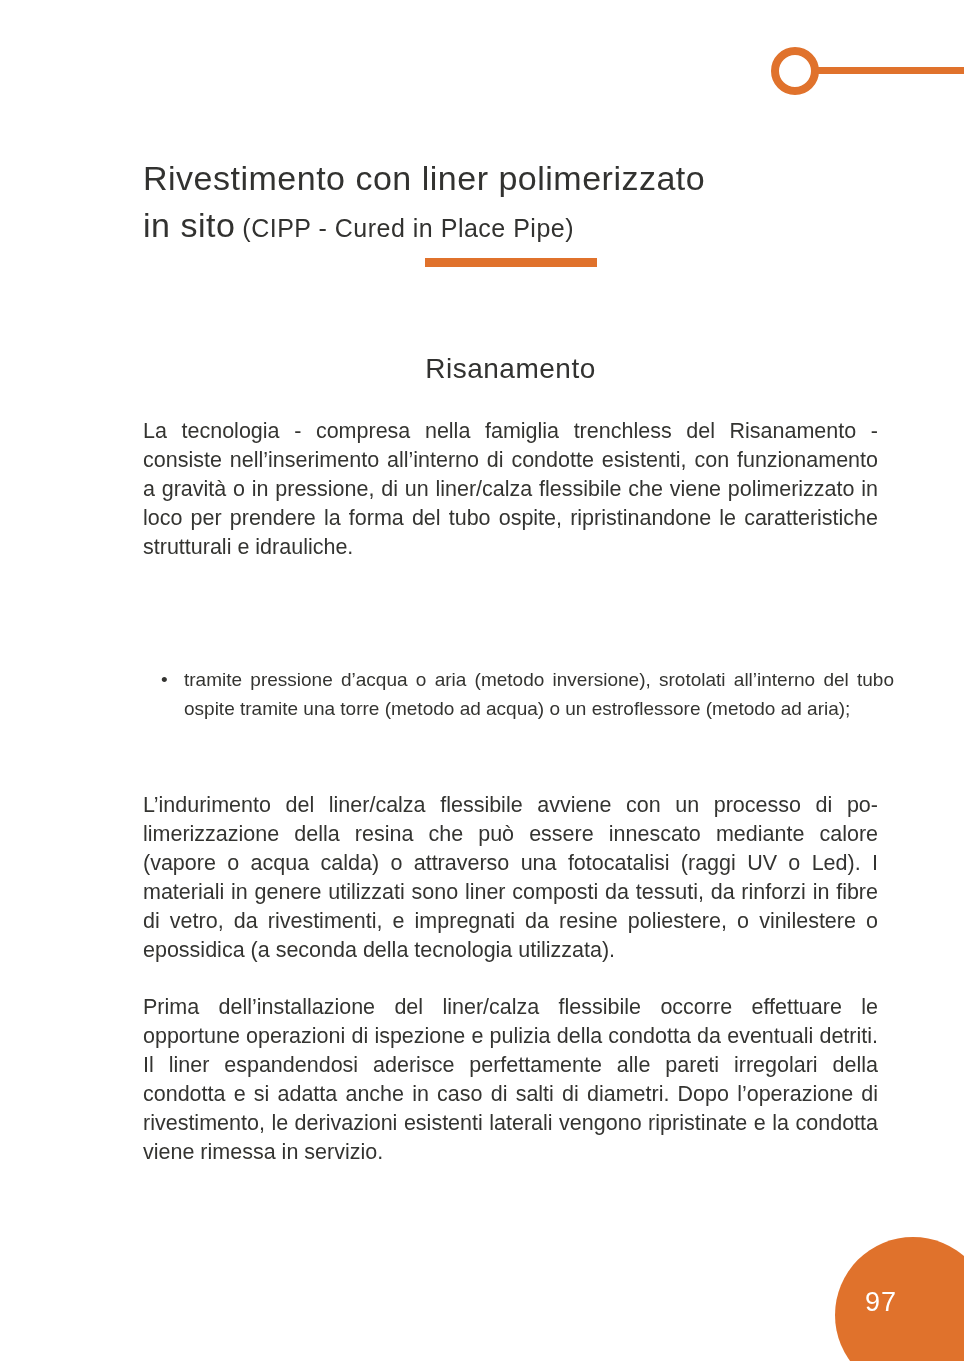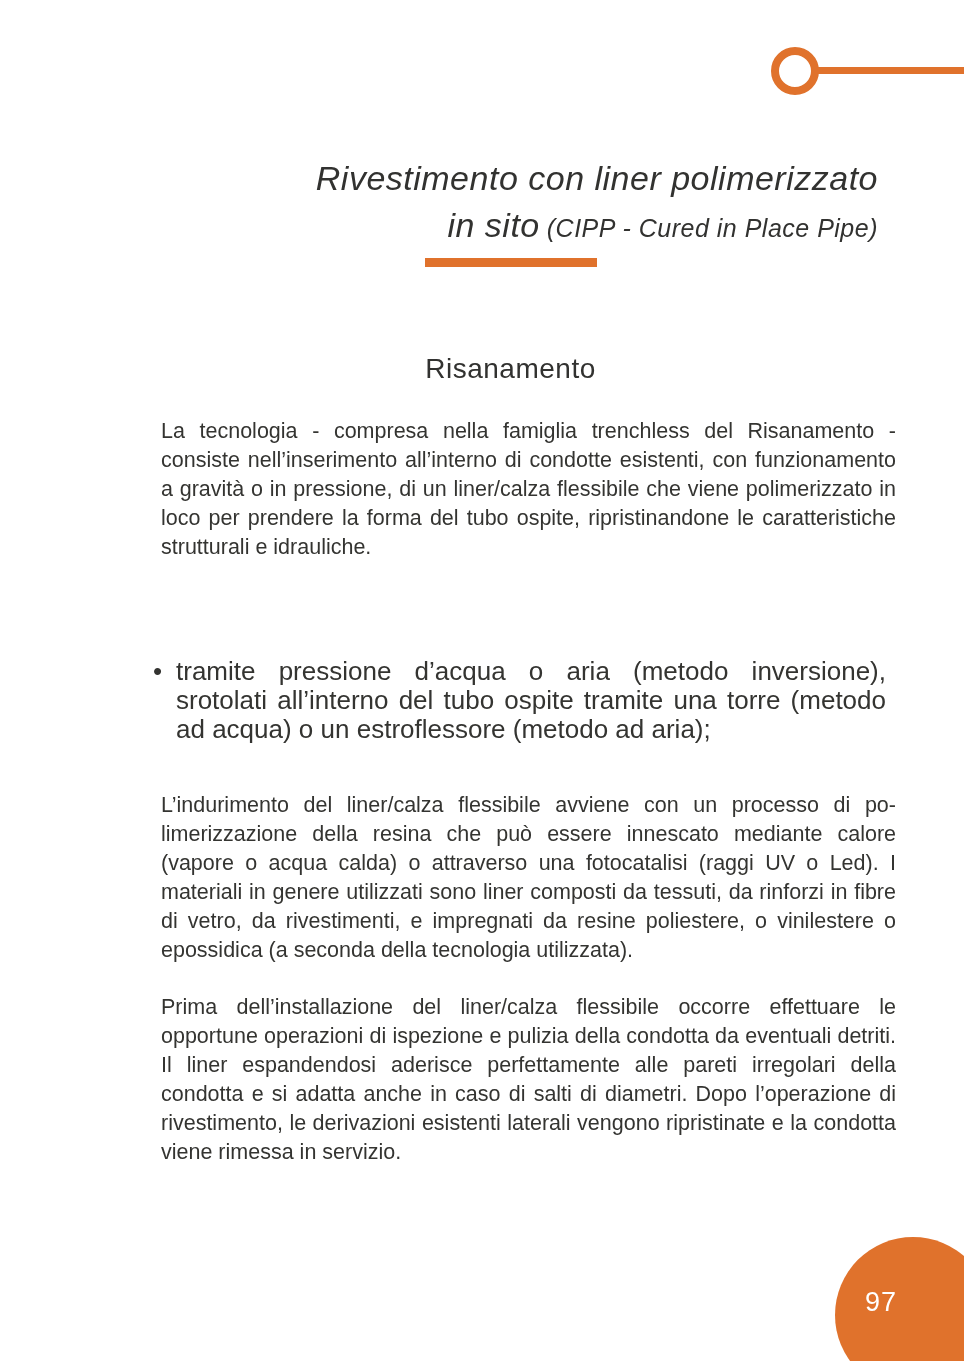--- a/index.html
+++ b/index.html
@@ -29,26 +29,25 @@
     width: 147px; height: 7px;
     background: #E0722C;
   }
 
   
   .title {
     position: absolute;
     left: 143px; top: 155px;
     width: 735px;
     margin: 0;
-    text-align: right;
+    text-align: left;
     font-weight: 400;
     color: #323230;
     line-height: 47px;
     letter-spacing: 0.5px;
-    font-style: italic;
   }
   .title .t1 { display: block; font-size: 34px; }
   .title .t2 { display: block; font-size: 34px; }
   .title .t2sub { font-size: 25px; margin-left: 7px; }
 
   .title-underline {
     position: absolute;
     left: 425px; top: 258px;
     width: 172px; height: 9px;
     background: #E0722C;
@@ -63,40 +62,40 @@
     text-align: center;
     font-size: 28px;
     font-weight: 400;
     color: #323230;
     letter-spacing: 0.5px;
   }
 
   
   .body {
     position: absolute;
-    left: 161px;
+    left: 143px;
     width: 735px;
     margin: 0;
     font-size: 21.5px;
     line-height: 29px;
     text-align: justify;
     color: #343431;
   }
   .p1 { top: 417px; }
   .p2 { top: 591px; }
   .p3 { top: 791px; }
   .p4 { top: 993px; }
 
   ul.bullets {
     position: absolute;
     left: 143px; top: 649px;
     width: 735px;
-    margin: 8px; padding: 0;
+    margin: 16px; padding: 0;
     list-style: none;
-    font-size: 26px;
+    font-size: 19px;
     line-height: 29px;
     color: #343431;
   }
   ul.bullets li {
     position: relative;
     padding-left: 25px;
     text-align: justify;
   }
   ul.bullets li::before {
     content: "\2022";

